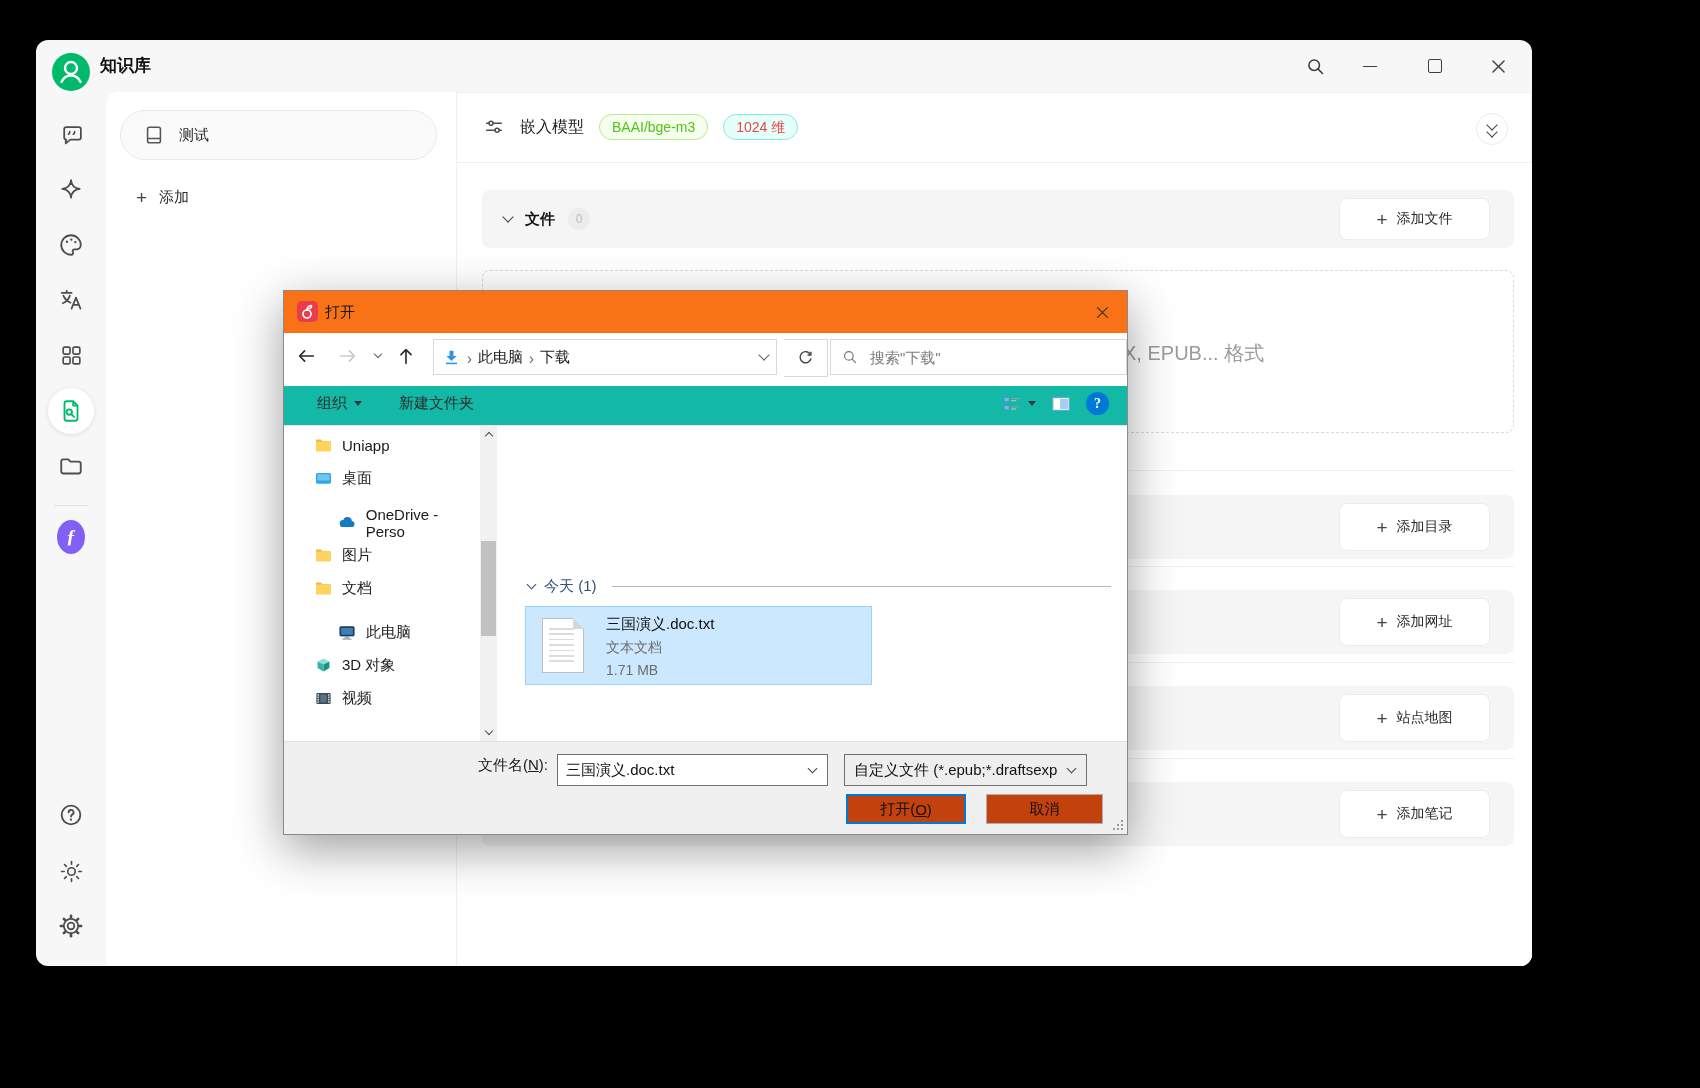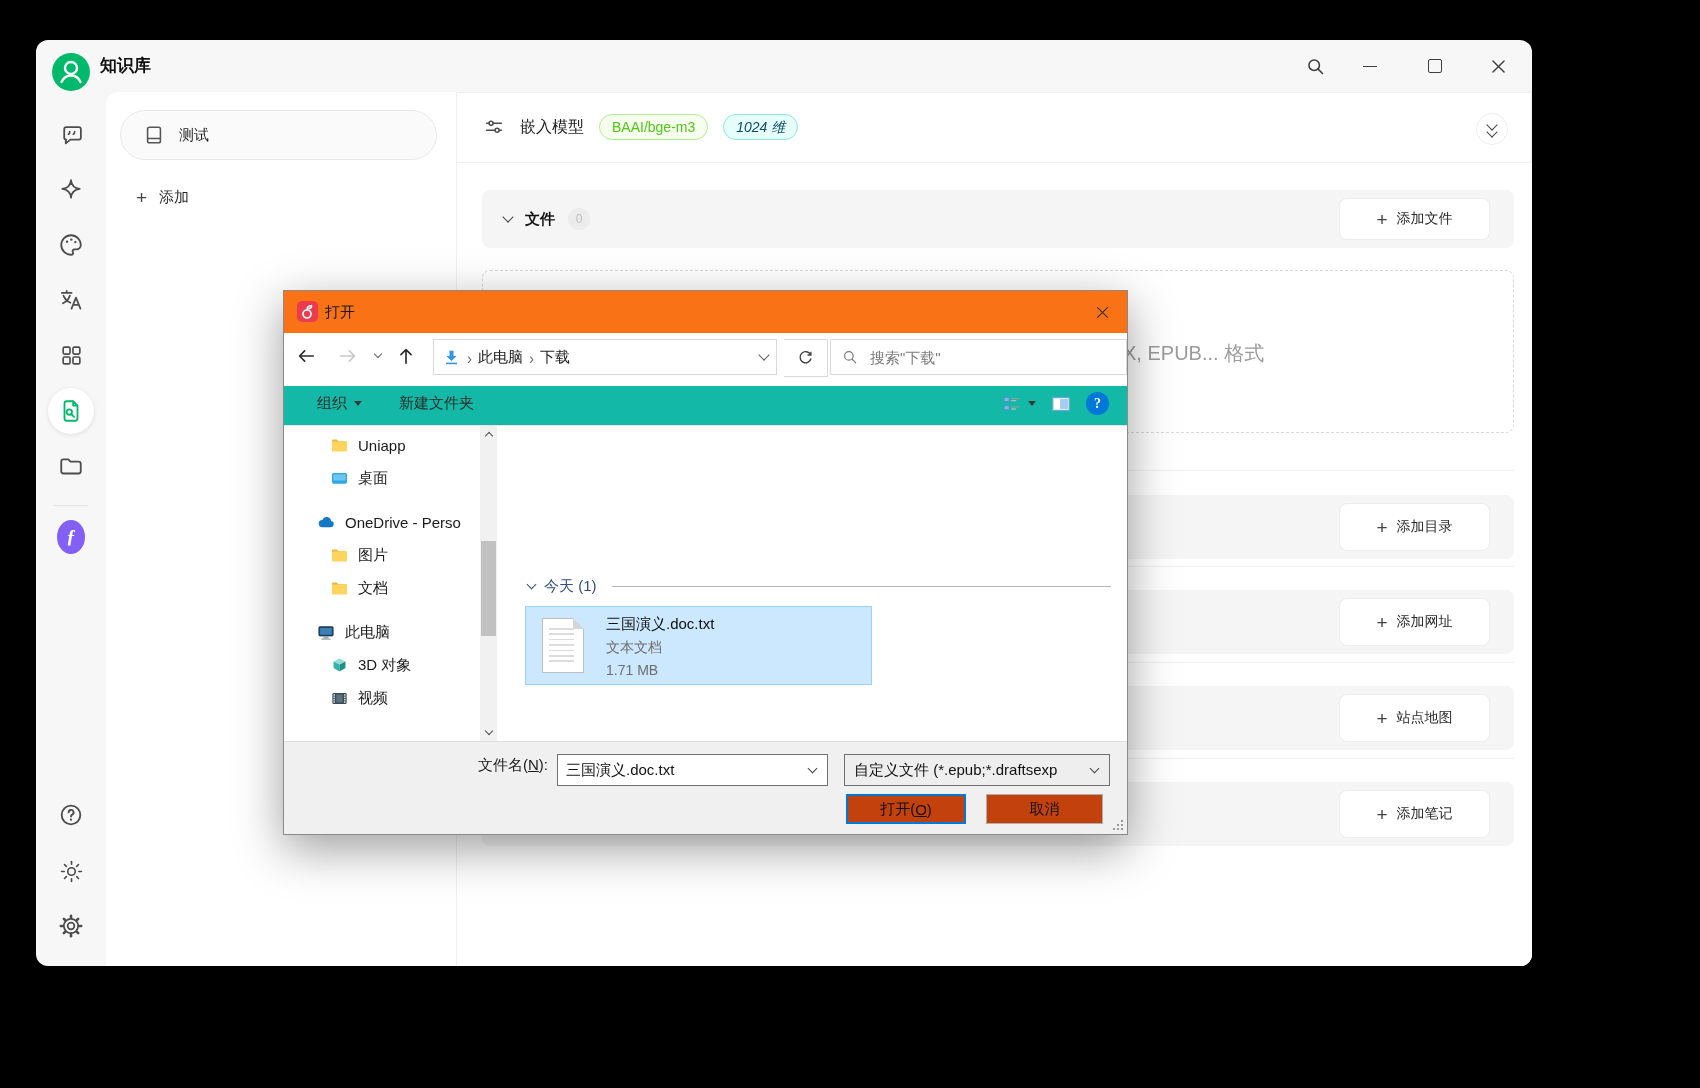--- a/index.html
+++ b/index.html
@@ -35,21 +35,21 @@
   .kb-item-label{font-size:15px;color:#1f1f1f;}
   .kb-add{position:absolute;left:30px;top:90px;height:30px;display:flex;align-items:center;gap:12px;cursor:pointer;color:#2b2b2b;font-size:15px;}
   .plus{font-size:19px;line-height:1;color:#444;}
 
   .main{position:absolute;left:351px;top:0;right:0;bottom:0;}
   .main-header{position:absolute;left:0;top:0;right:0;height:71px;border-bottom:1px solid #f0f0f0;
                display:flex;align-items:center;gap:15px;padding-left:26px;box-sizing:border-box;}
   .embed-label{font-size:16px;color:#1f1f1f;}
   .badge{height:26px;line-height:24px;padding:0 12px;border-radius:13px;font-size:14px;box-sizing:border-box;border:1px solid;}
   .badge-green{color:#52c41a;background:#f6ffed;border-color:#b7eb8f;}
-  .badge-cyan{color:#0c4a6e;background:#e6fffb;border-color:#87e8de;font-style:italic;}
+  .badge-cyan{color:#ef4444;background:#e6fffb;border-color:#87e8de;}
   .collapse-btn{position:absolute;right:24px;top:21px;width:30px;height:30px;border:1px solid #ececec;border-radius:50%;
                 display:flex;flex-direction:column;align-items:center;justify-content:center;gap:0;cursor:pointer;}
   .content{position:absolute;left:0;top:71px;right:0;bottom:0;background:#fff;}
 
   .files-bar{position:absolute;left:25px;top:27px;width:1032px;height:58px;background:#f5f5f5;border-radius:8px;
              display:flex;align-items:center;gap:13px;padding-left:22px;box-sizing:border-box;cursor:pointer;}
   .files-title{font-size:15px;font-weight:700;color:#141414;}
   .count-badge{width:22px;height:22px;border-radius:50%;background:#ececec;color:#bdbdbd;font-size:12px;
                display:flex;align-items:center;justify-content:center;}
   .bar-btn{position:absolute;right:24px;background:#fff;border:1px solid #ececec;border-radius:8px;
@@ -90,21 +90,21 @@
   .organize{position:absolute;left:33px;top:8px;display:flex;align-items:center;gap:7px;cursor:pointer;}
   .tri-down{width:0;height:0;border-left:4px solid transparent;border-right:4px solid transparent;border-top:5px solid #3a3a3a;}
   .newfolder{position:absolute;left:115px;top:8px;cursor:pointer;}
   .tool-right{position:absolute;right:18px;top:6px;display:flex;align-items:center;gap:14px;}
   .help-circle{width:23px;height:23px;border-radius:50%;background:#0078d7;color:#fff;font-weight:700;font-size:14px;
                display:flex;align-items:center;justify-content:center;cursor:pointer;}
 
   .dlg-body{position:absolute;left:0;top:135px;right:0;height:315px;background:#fff;overflow:hidden;}
   .tree{position:absolute;left:0;top:3px;width:196px;}
   .tree-item{height:33px;display:flex;align-items:center;gap:9px;font-size:15px;color:#1a1a1a;cursor:pointer;}
-  .lv1{padding-left:32px;} .lv2{padding-left:46px;}
+  .lv1{padding-left:13px;margin-left:40px;} .lv2{padding-left:30px;}
   .gap-top{margin-top:11px;}
   .tree-scroll{position:absolute;left:196px;top:0;width:17px;height:315px;background:#f1f1f1;}
   .scroll-arrow{position:absolute;left:0;width:17px;height:17px;display:flex;align-items:center;justify-content:center;cursor:pointer;}
   .scroll-thumb{position:absolute;left:1px;top:115px;width:15px;height:95px;background:#c1c1c1;cursor:pointer;}
 
   .group-row{position:absolute;left:244px;top:148px;right:16px;height:24px;display:flex;align-items:center;gap:9px;cursor:pointer;}
   .group-label{font-size:15px;color:#35507d;white-space:nowrap;}
   .group-line{flex:1;border-top:1px solid #b5b5b5;margin-left:6px;}
   .file-tile{position:absolute;left:241px;top:180px;width:347px;height:79px;background:#cce8ff;border:1px solid #99d1ff;
              box-sizing:border-box;cursor:pointer;}
@@ -115,21 +115,21 @@
              background:repeating-linear-gradient(#dcdcdc 0 1.6px,transparent 1.6px 5.4px);}
   .file-name{position:absolute;left:80px;top:8px;font-size:15px;color:#111;}
   .file-sub{position:absolute;left:80px;font-size:14px;color:#6d6d6d;}
 
   .dlg-footer{position:absolute;left:0;bottom:0;right:0;height:93px;background:#f0f0f0;border-top:1px solid #dfdfdf;box-sizing:border-box;}
   .fname-label{position:absolute;left:0;top:14px;width:264px;text-align:right;font-size:15px;color:#1a1a1a;}
   .ukey{text-decoration:underline;}
   .combo{position:absolute;top:12px;height:32px;border:1px solid #707070;box-sizing:border-box;display:flex;align-items:center;}
   .combo-name{left:273px;width:271px;background:#fff;}
   .combo-name input{border:none;outline:none;flex:1;font-size:15px;padding:0 8px;font-family:inherit;color:#111;background:transparent;}
-  .combo-type{left:560px;width:266px;background:#eee;font-size:15px;color:#111;padding-left:9px;overflow:hidden;white-space:nowrap;cursor:pointer;}
+  .combo-type{left:560px;width:243px;background:#eee;font-size:15px;color:#111;padding-left:9px;overflow:hidden;white-space:nowrap;cursor:pointer;}
   .combo-chev{margin-left:auto;margin-right:11px;flex:none;}
   .combo-type .combo-chev{margin-left:4px;}
   .win-btn{position:absolute;top:52px;height:30px;background:#c2410c;font-size:15px;color:#111;
            display:flex;align-items:center;justify-content:center;box-sizing:border-box;cursor:pointer;}
   .btn-open{left:562px;width:120px;border:2px solid #0078d7;}
   .btn-cancel{left:702px;width:117px;border:1px solid #adadad;}
   .grip{position:absolute;right:3px;bottom:3px;width:12px;height:12px;
         background:radial-gradient(circle 1.4px at 10px 2px,#9a9a9a 99%,transparent),
                    radial-gradient(circle 1.4px at 6px 6px,#9a9a9a 99%,transparent),
                    radial-gradient(circle 1.4px at 10px 6px,#9a9a9a 99%,transparent),

